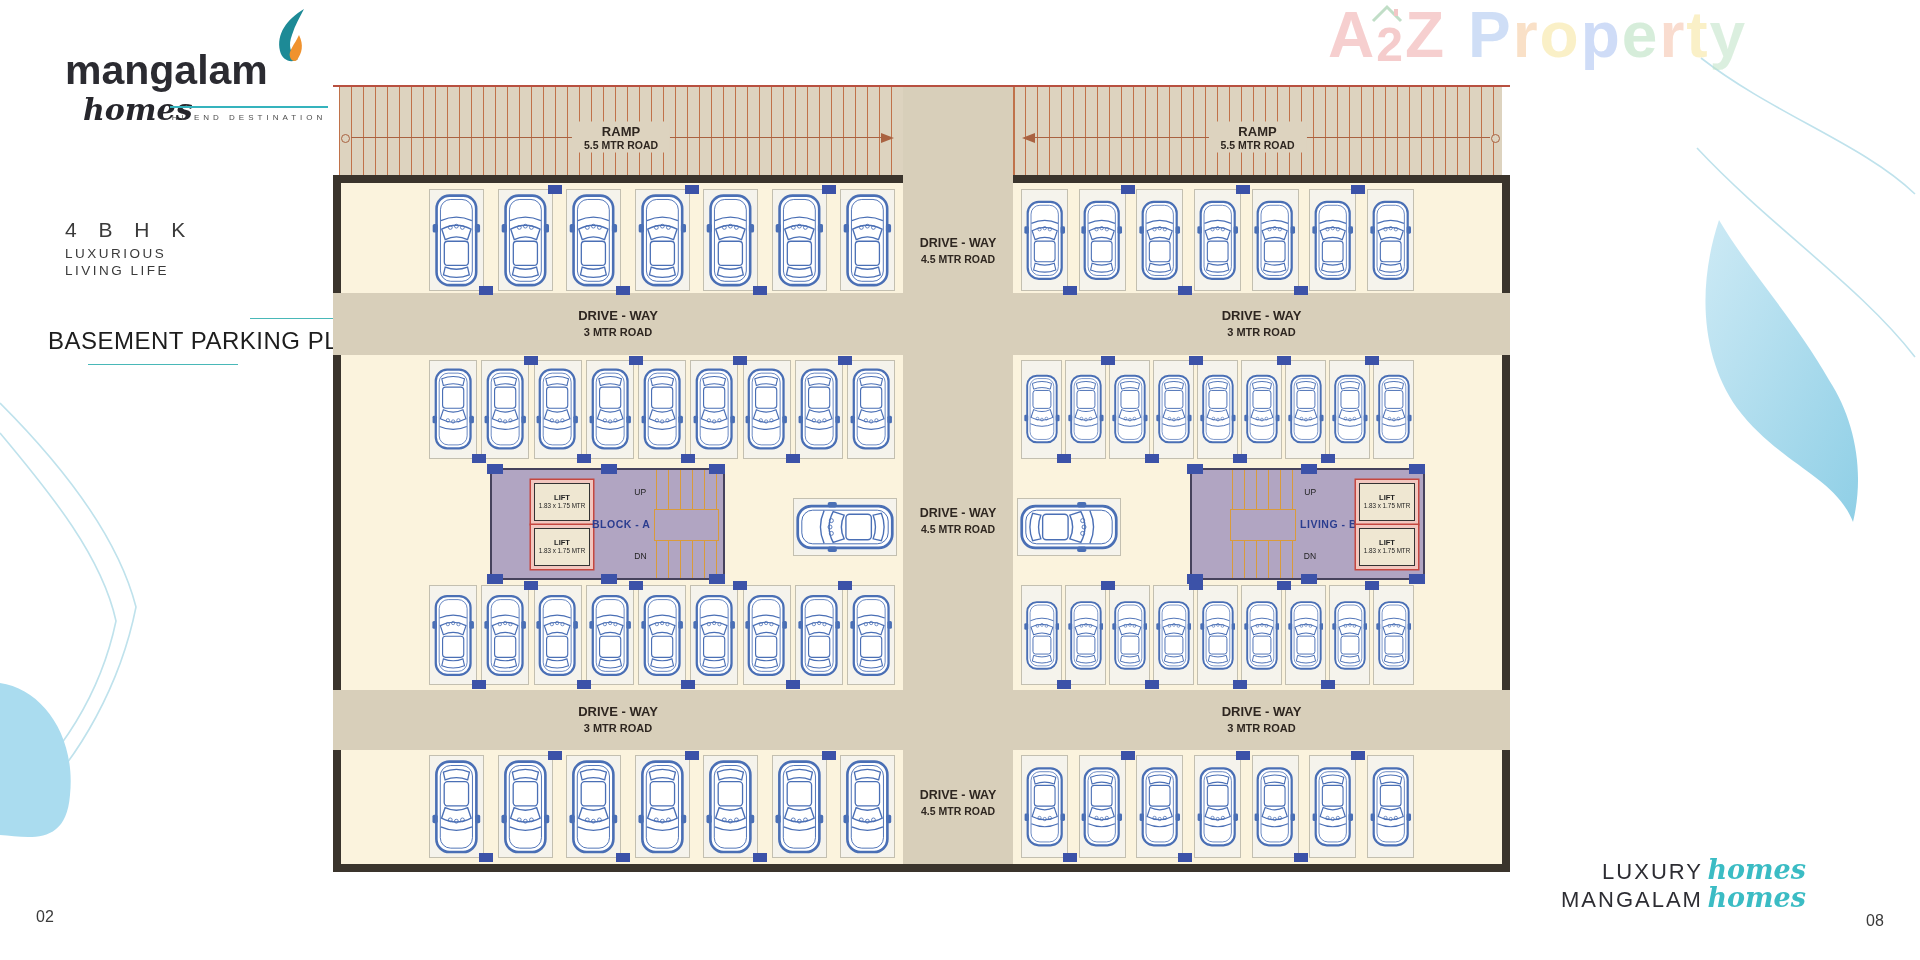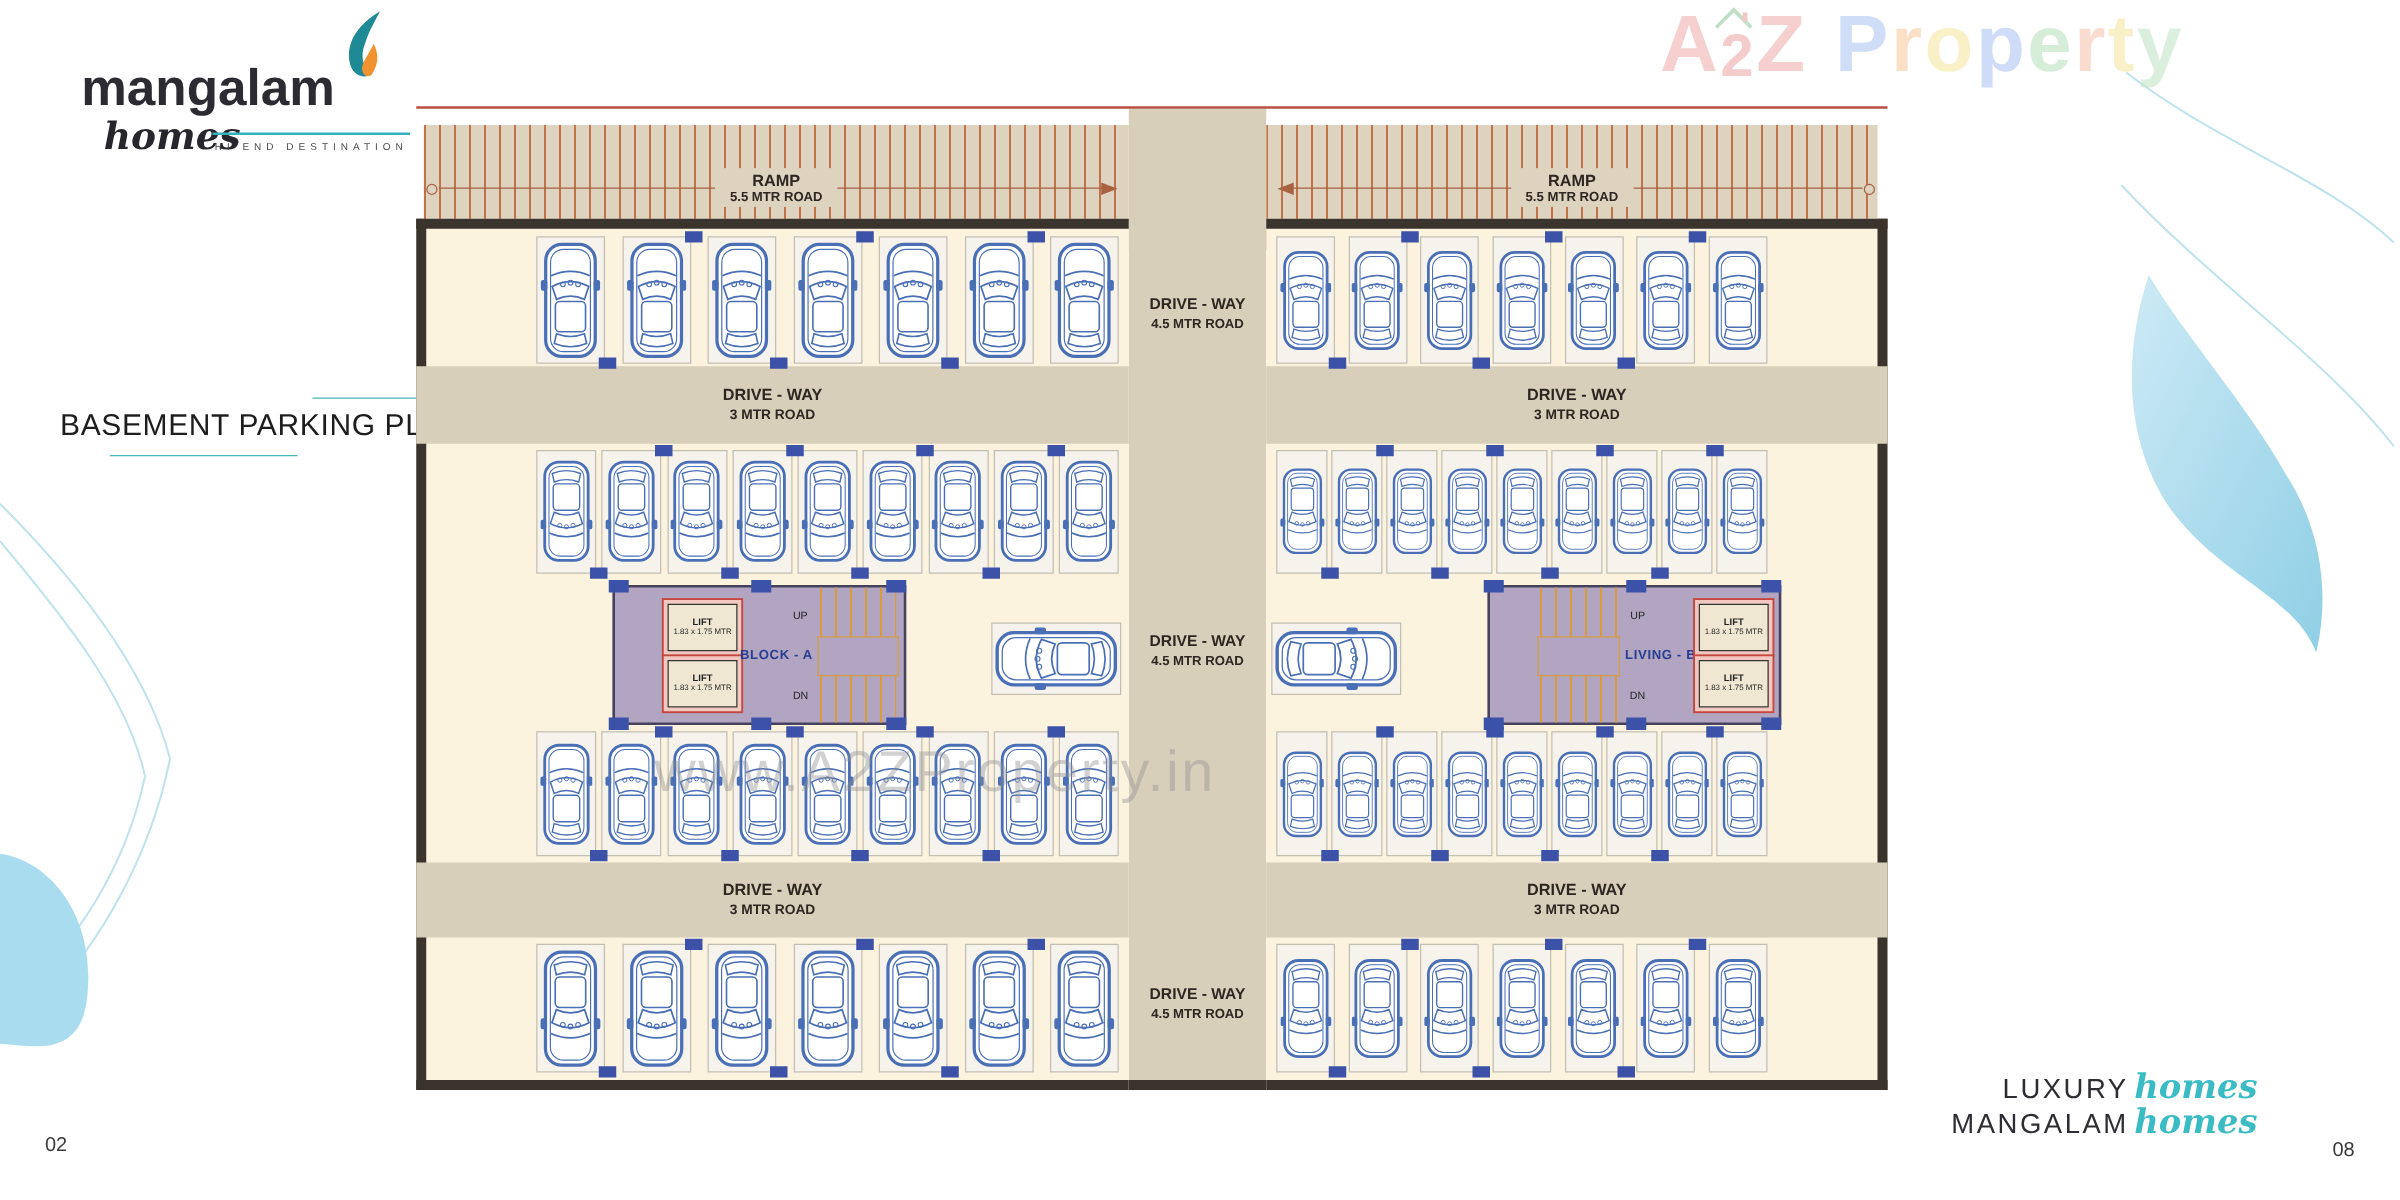--- a/index.html
+++ b/index.html
@@ -41,21 +41,21 @@
   #page-left{left:36px;top:908px;}
   #page-right{left:1866px;top:912px;}
   .footer-brand{position:absolute;right:114px;top:856px;text-align:right;line-height:1.05;}
   .footer-brand .row1,.footer-brand .row2{white-space:nowrap;}
   .fb-caps{font-size:22px;letter-spacing:2px;color:#2d2d33;}
   .fb-script{font-family:"DejaVu Serif",serif;font-style:italic;font-weight:700;font-size:27px;color:#3bbcc4;}
 
   
   .plan{position:absolute;left:333px;top:85px;width:1177px;height:787px;}
   .ramp-topline{position:absolute;left:0;top:0;width:1177px;height:2px;background:#b85040;z-index:5;}
-  .ramp{position:absolute;top:15px;height:100px;background:#ddd3bf;
+  .ramp{position:absolute;top:2px;height:100px;background:#ddd3bf;
         background-image:repeating-linear-gradient(to right,#c0724a 0,#c0724a 1.5px,transparent 1.5px,transparent 12px);}
   .ramp-left{left:6px;width:564px;}
   .ramp-right{left:680px;width:489px;}
   .cline{position:absolute;left:12px;right:12px;top:50%;border-top:1.3px solid #a96241;}
   .ramp-left .cline::after{content:"";position:absolute;right:-3px;top:-5.5px;border-left:13px solid #a96241;
         border-top:5px solid transparent;border-bottom:5px solid transparent;}
   .ramp-left .cline::before{content:"";position:absolute;left:-10px;top:-4.5px;width:7px;height:7px;
         border:1.2px solid #a96241;border-radius:50%;background:#ddd3bf;}
   .ramp-right .cline::after{content:"";position:absolute;left:-3px;top:-5.5px;border-right:13px solid #a96241;
         border-top:5px solid transparent;border-bottom:5px solid transparent;}
@@ -181,35 +181,41 @@
         <path d="M31,1 C14,11 3,26 7,43 C9,52 18,56 25,51 C17,46 15,37 19,27 C22,17 27,9 31,1 Z" fill="#1d8a96"></path>
         <path d="M24,52 C29,45 31,37 26,27 C22,36 15,43 17,49 C18,53 22,54 24,52 Z" fill="#f0922e"></path>
       </svg>
     </div>
     <div class="brand-script">homes</div>
     <div class="brand-tagwrap">
       <div class="brand-tagline">HI END DESTINATION</div>
     </div>
   </div>
 
+  <div class="unit">
+    <div class="unit-main">4 B H K</div>
+    <div class="unit-sub">
+      <div>LUXURIOUS</div>
+      <div>LIVING LIFE</div>
+    </div>
+  </div>
 
   <div class="plan-title-wrap">
     <div class="pt-line-top"></div>
     <div class="plan-title">BASEMENT PARKING PLAN</div>
     <div class="pt-line-bot"></div>
   </div>
 
   <div class="wm-top">
     <span class="l" style="color:#f0a8a8">A</span><span class="l wm-two" style="color:#eda3a3"><svg class="wm-roof" width="34" height="20" viewBox="0 0 34 20">
           <path d="M3,18 L17,4 L31,18" fill="none" stroke="#8fc49b" stroke-width="3"></path>
           <rect x="24" y="6" width="4" height="7" fill="#e89a9a"></rect>
         </svg><span>2</span></span><span class="l" style="color:#f0a8a8">Z</span><span class="wm-gap"></span><span class="l" id="wm-property"><span style="color: rgb(168, 196, 240);">P</span><span style="color: rgb(245, 200, 154);">r</span><span style="color: rgb(247, 228, 154);">o</span><span style="color: rgb(168, 192, 242);">p</span><span style="color: rgb(181, 224, 189);">e</span><span style="color: rgb(245, 192, 168);">r</span><span style="color: rgb(247, 228, 154);">t</span><span style="color: rgb(191, 227, 197);">y</span></span>
   </div>
 
-  <div class="wm-center">www.A2ZProperty.in</div>
 
   <div class="plan">
     <div class="ramp-topline"></div>
 
     <div class="ramp ramp-left">
       <div class="cline"></div>
       <div class="ramp-label">
         <div class="b1">RAMP</div>
         <div class="b2">5.5 MTR ROAD</div>
       </div>

